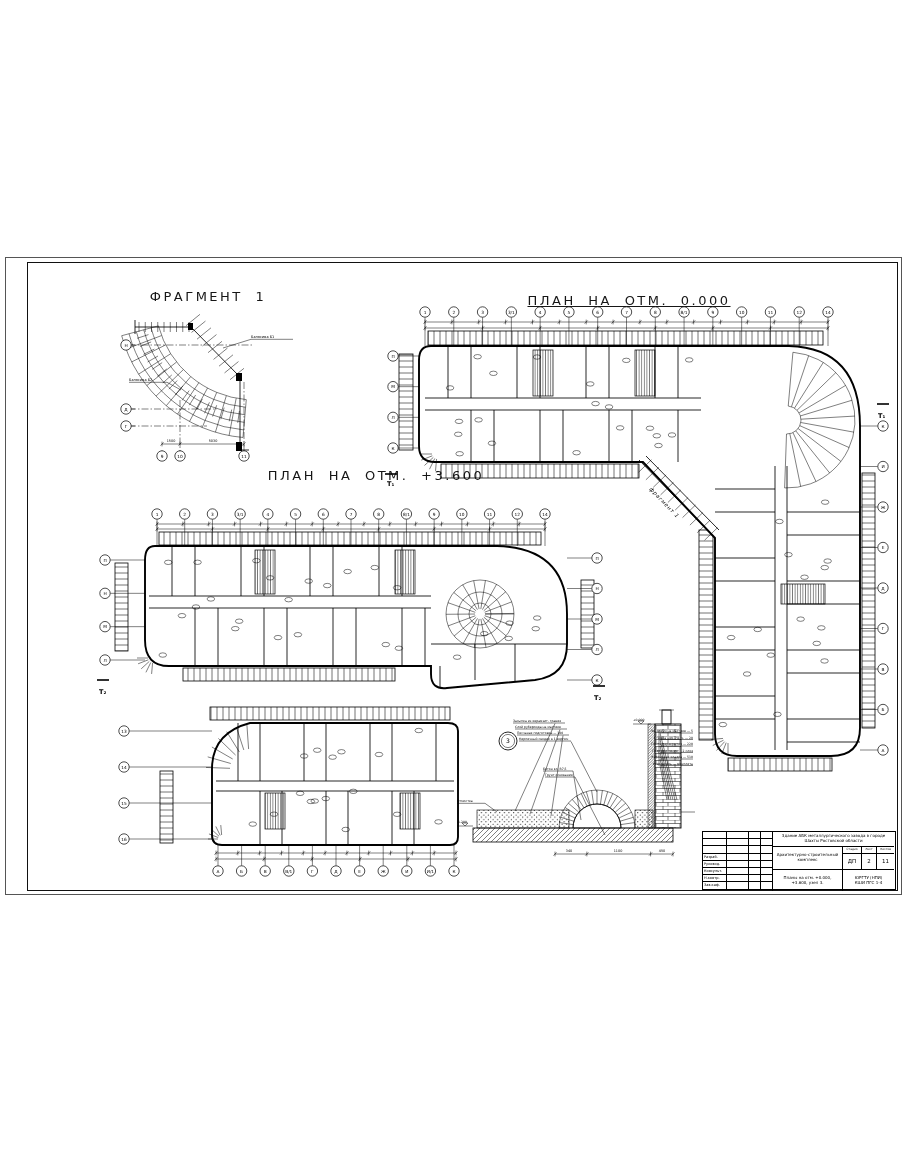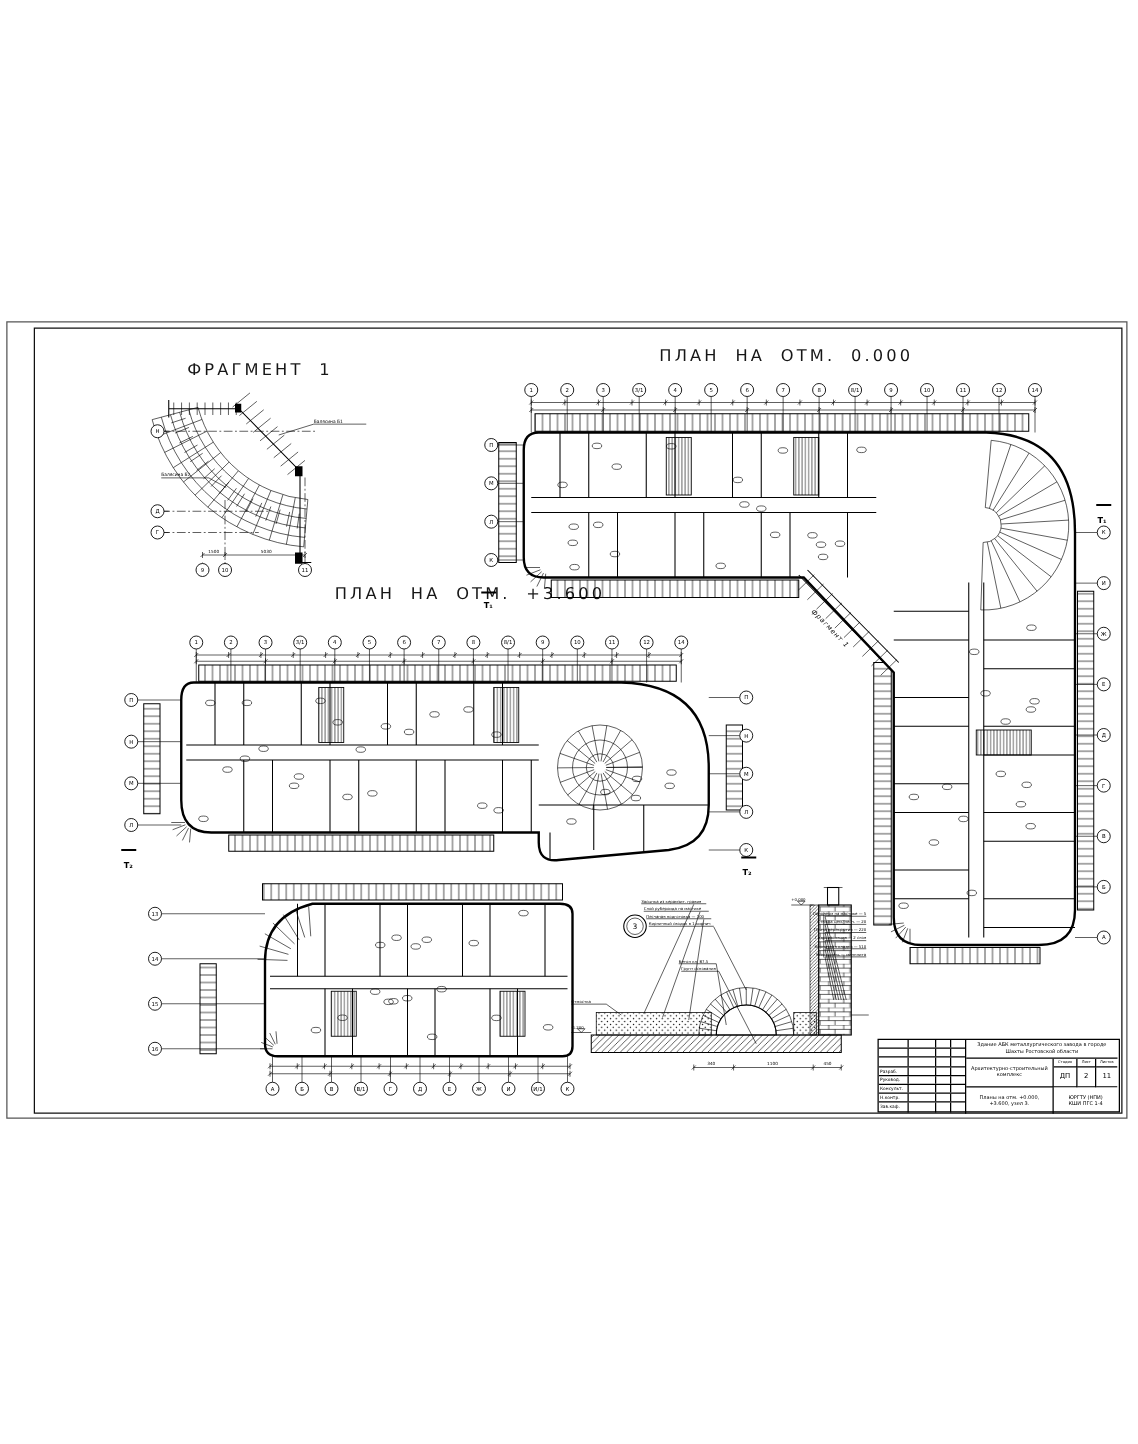--- a/index.html
+++ b/index.html
@@ -75,21 +75,21 @@
         <circle cx="1.2" cy="1.2" r=".55" fill="#000"></circle>
         <circle cx="3.4" cy="3.4" r=".55" fill="#000"></circle>
       </pattern>
     </defs>
   </svg>
 
   <div class="frame-outer"></div>
   <div class="frame-inner"></div>
 
   <div class="dwg-title" style="left:118px;top:289px;width:180px;">ФРАГМЕНТ 1</div>
-  <div class="dwg-title" style="left:498px;top:278px;width:262px;">ПЛАН НА ОТМ. 0.000</div>
+  <div class="dwg-title" style="left:498px;top:293px;width:262px;text-decoration:underline;">ПЛАН НА ОТМ. 0.000</div>
   <div class="dwg-title" style="left:252px;top:468px;width:248px;">ПЛАН НА ОТМ. +3.600</div>
 
   <svg class="dwg" style="left:105px;top:282px;" width="210" height="195" viewBox="0 0 210 195">
     <g>
         <line x1="141.28442572523417" y1="117.61946980917456" x2="137.97250750082316" y2="155.47486833666088" class="thin"></line>
         <line x1="131.20472455998885" y1="116.21780704706308" x2="124.0625198927846" y2="153.54057372494705" class="thin"></line>
         <line x1="121.31967672889098" y1="113.79895123154888" x2="110.42115388586956" y2="150.20255269953748" class="thin"></line>
         <line x1="111.73165676349103" y1="110.38795325112868" x2="97.18968633361762" y2="145.49537548655758" class="thin"></line>
         <line x1="102.53996302523599" y1="106.02013911801113" x2="84.50514897482567" y2="139.46779198285537" class="thin"></line>
         <line x1="93.83978932165073" y1="100.74074411415107" x2="72.498909263878" y2="132.18222687752848" class="thin"></line>

